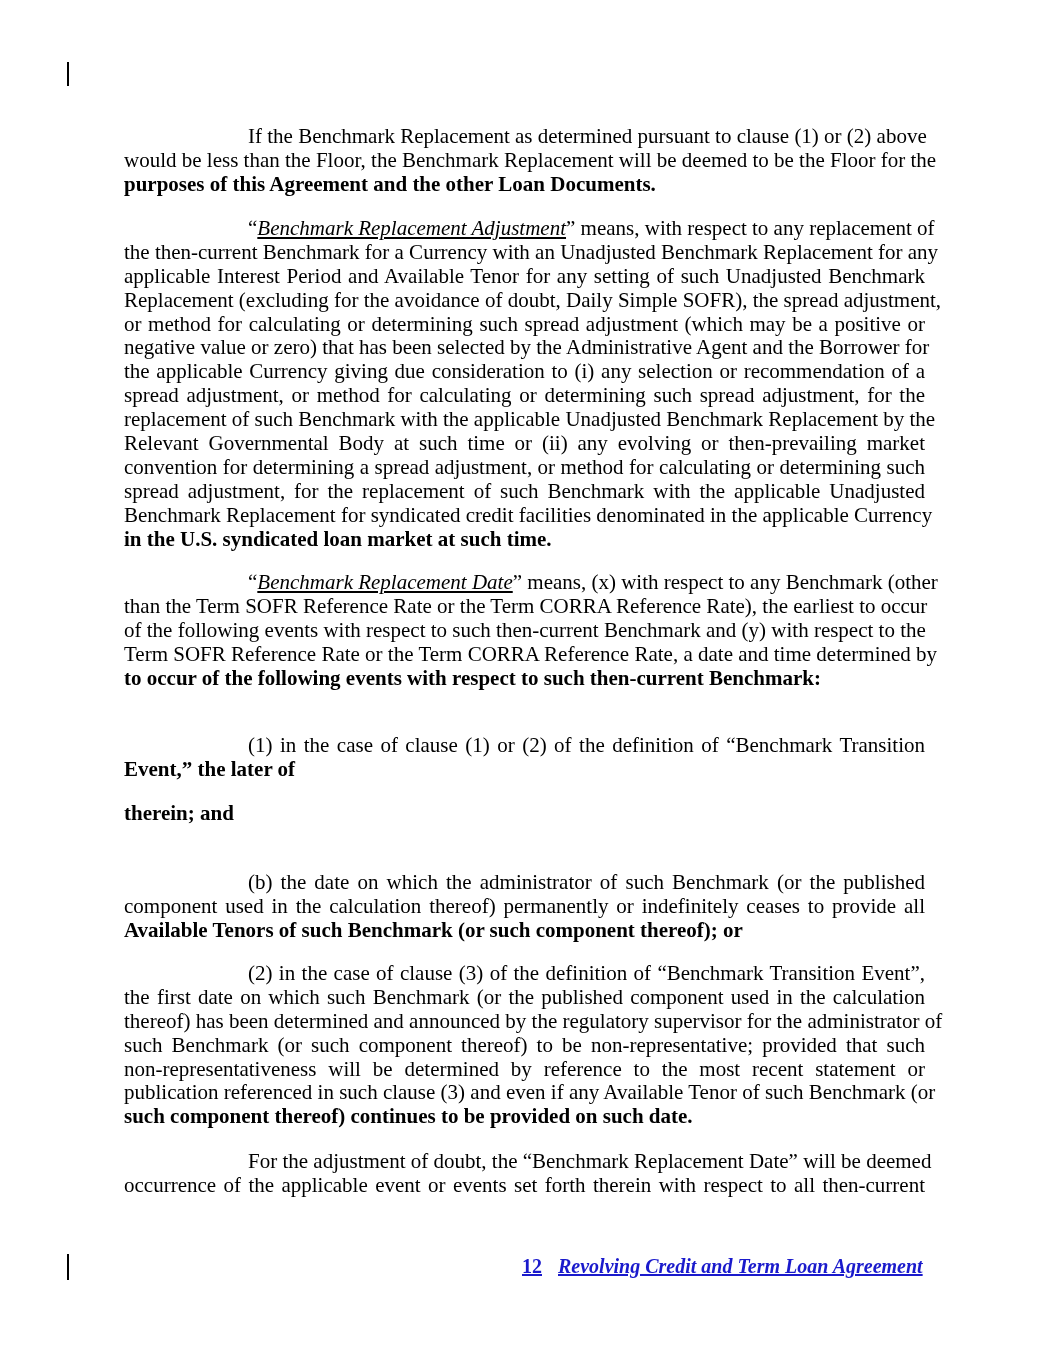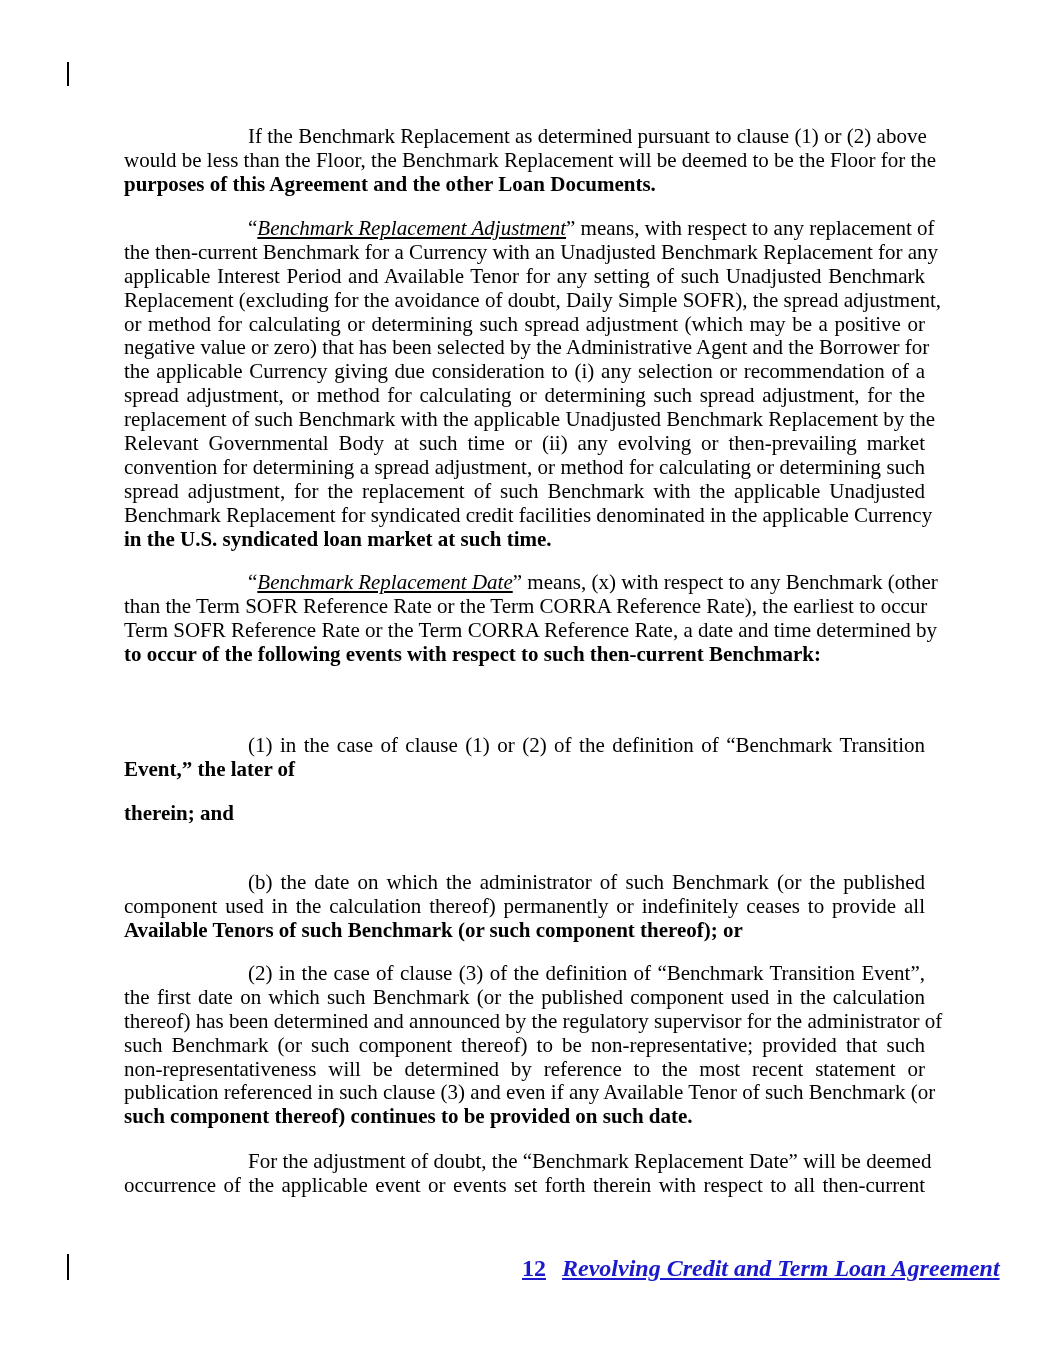--- a/index.html
+++ b/index.html
@@ -7,21 +7,21 @@
          font-family: "Liberation Serif", "DejaVu Serif", serif; color: #000; }
   .page { position: absolute; left: 0; top: 0; width: 1055px; height: 1365px; }
   .change-bar { position: absolute; left: 67px; width: 2px; background: #000; }
   .change-bar.top { top: 62px; height: 24px; }
   .change-bar.bottom { top: 1254px; height: 26px; }
   .para { position: absolute; left: 124px; width: 801px; font-size: 21px; line-height: 23.9px; }
   .line { display: block; text-align: justify; text-align-last: justify; white-space: nowrap; height: 23.9px; }
   .line.last { text-align-last: left; font-weight: bold; }
   .line.indent { padding-left: 124px; }
   .u { text-decoration: underline; text-underline-offset: 2px; font-style: italic; }
-  .footer { position: absolute; top: 1255px; left: 522px; font-size: 24px; font-weight: bold; color: #1a1acc; }
+  .footer { position: absolute; top: 1255px; left: 522px; font-size: 20px; font-weight: bold; color: #1a1acc; }
   .footer .num { text-decoration: underline; display: inline-block; margin-right: 16px; }
   .footer .title { font-style: italic; text-decoration: underline; }
 </style>
 </head>
 <body>
 
 <div class="page">
   <div class="change-bar top"></div>
   <div class="change-bar bottom"></div>
 
@@ -44,20 +44,21 @@
     <span class="line">Relevant Governmental Body at such time or (ii) any evolving or then-prevailing market</span>
     <span class="line">convention for determining a spread adjustment, or method for calculating or determining such</span>
     <span class="line">spread adjustment, for the replacement of such Benchmark with the applicable Unadjusted</span>
     <span class="line">Benchmark Replacement for syndicated credit facilities denominated in the applicable Currency</span>
     <span class="line last">in the U.S. syndicated loan market at such time.</span>
   </div>
 
   <div class="para" style="top:571px">
     <span class="line indent"><span>“</span><span class="u">Benchmark Replacement Date</span><span>” means, (x) with respect to any Benchmark (other</span></span>
     <span class="line">than the Term SOFR Reference Rate or the Term CORRA Reference Rate), the earliest to occur</span>
+    <span class="line">of the following events with respect to such then-current Benchmark and (y) with respect to the</span>
     <span class="line">Term SOFR Reference Rate or the Term CORRA Reference Rate, a date and time determined by</span>
     <span class="line last">to occur of the following events with respect to such then-current Benchmark:</span>
   </div>
 
   <div class="para" style="top:734px">
     <span class="line indent">(1) in the case of clause (1) or (2) of the definition of “Benchmark Transition</span>
     <span class="line last">Event,” the later of</span>
   </div>
 
   <div class="para" style="top:802px">

